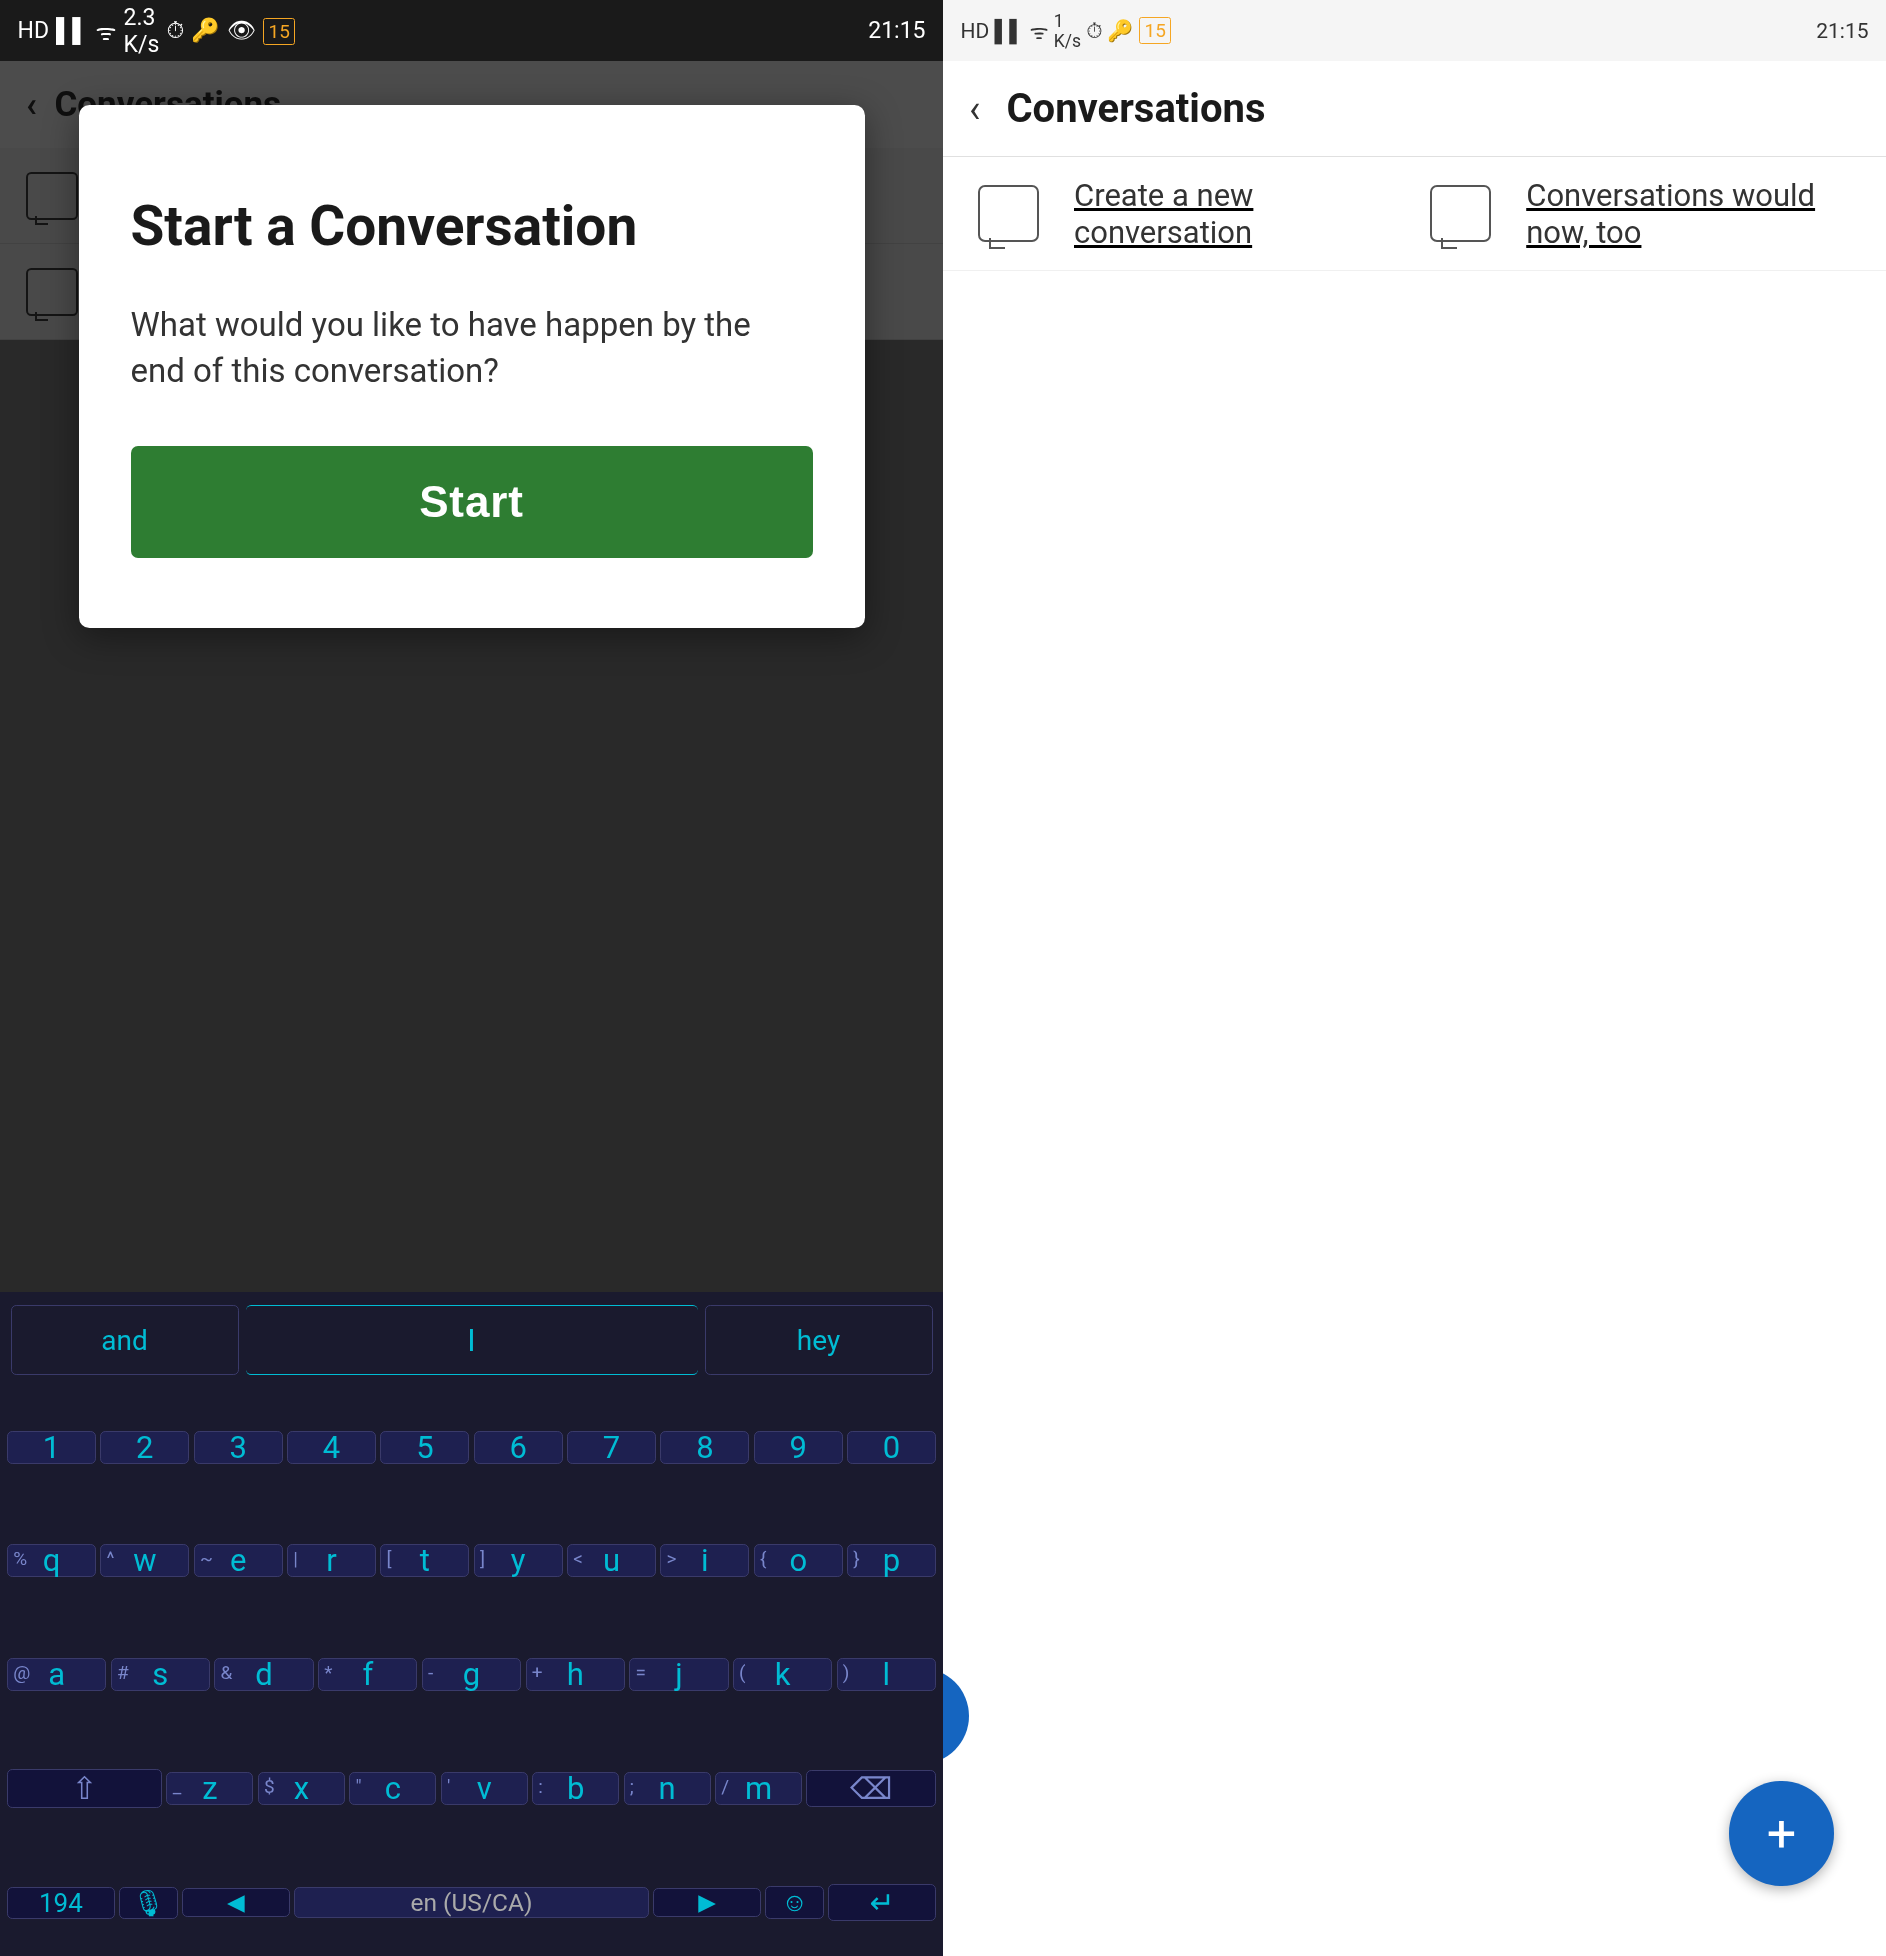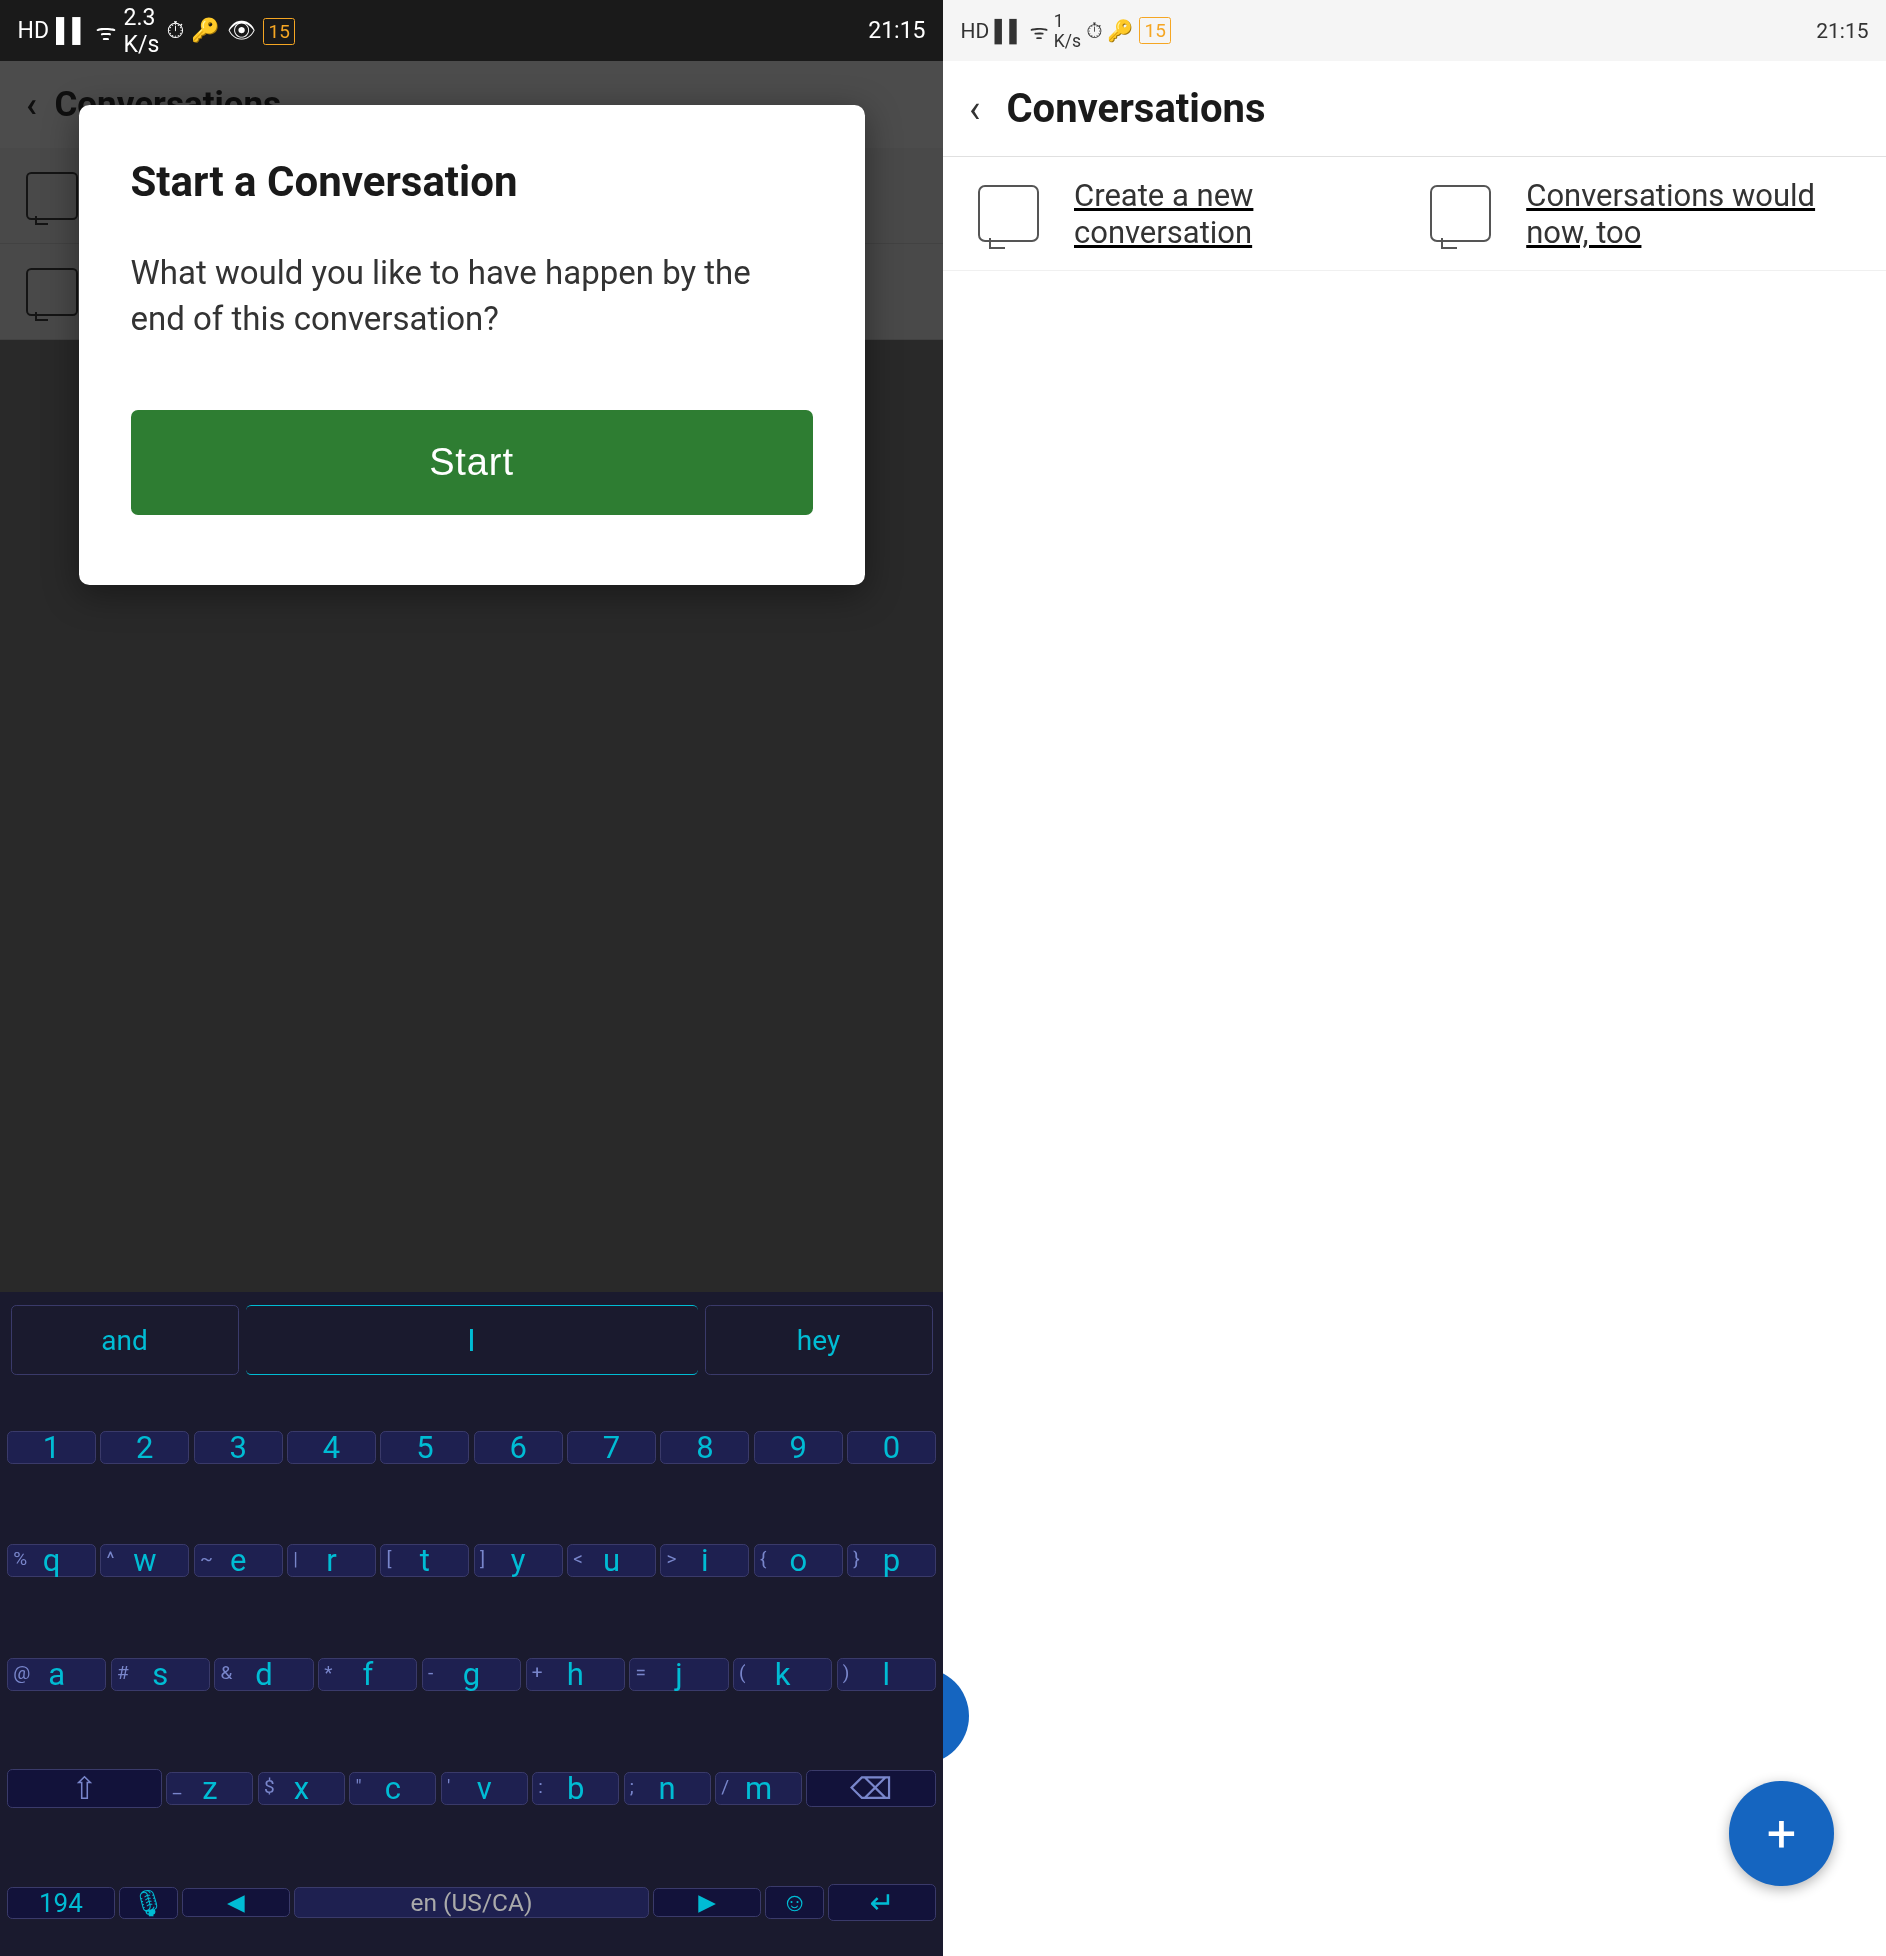--- a/index.html
+++ b/index.html
@@ -111,24 +111,25 @@
     .dialog {
       background: #fff;
       border-radius: 10.5px;
       width: 786px;
       padding: 52px 52px 70px 52px;
       position: relative;
       box-shadow: 0 8.7px 35px rgba(0,0,0,0.4);
     }
 
     .dialog-title {
-      font-size: 42px;
+      font-size: 55px;
       font-weight: bold;
       color: #1a1a1a;
       margin-bottom: 44px;
+      margin-top: 37px;
     }
 
     .dialog-body-text {
       font-size: 33px;
       color: #333;
       line-height: 1.4;
       margin-bottom: 52px;
     }
 
     .outcome-input-wrapper {
@@ -147,25 +148,24 @@
       background: transparent;
     }
 
     .start-button {
       width: 100%;
       background: #2e7d32;
       color: white;
       border: none;
       border-radius: 7px;
       padding: 31px;
-      font-size: 38px;
-      font-weight: 400;
+      font-size: 44px;
+      font-weight: 700;
       cursor: pointer;
       letter-spacing: 0.9px;
-      margin-top: 16px;
     }
 
     
     .fab-left {
       position: absolute;
       right: -26px;
       bottom: 192px;
       width: 96px;
       height: 96px;
       border-radius: 48px;

